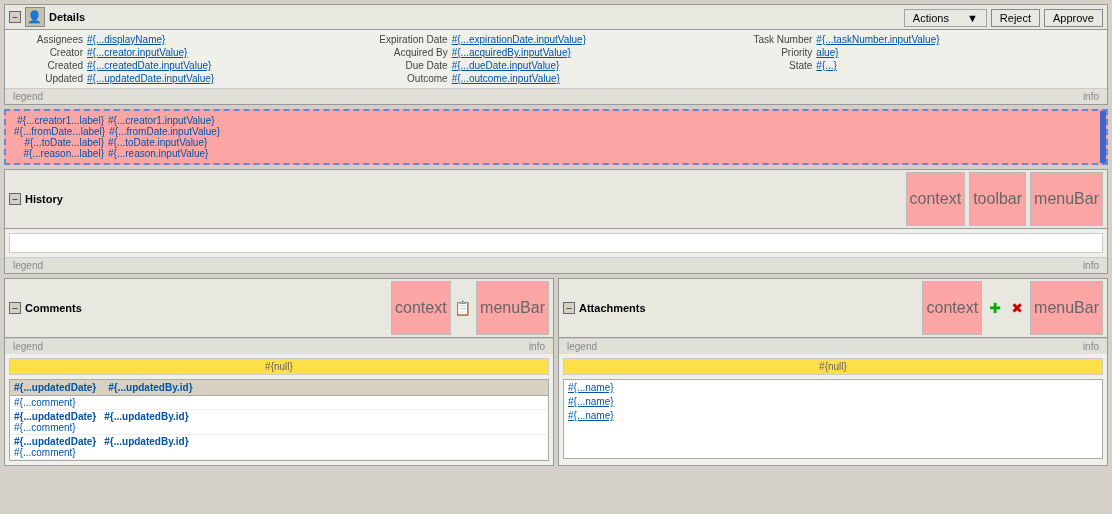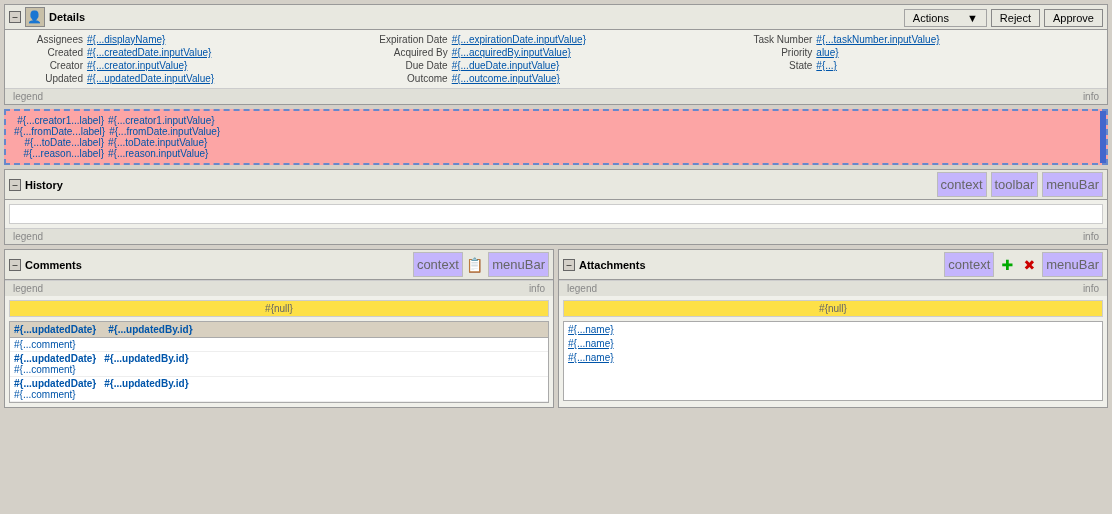--- a/index.html
+++ b/index.html
@@ -208,24 +208,24 @@
     }
 
     .history-toolbar {
       margin-left: auto;
       display: flex;
       gap: 4px;
     }
 
     .small-label {
       color: #666;
-      font-size: 13px;
+      font-size: 16px;
       border: 1px solid #bbb;
-      padding: 4px 3px;
-      background: #c4b5fd;
+      padding: 17px 3px;
+      background: #fca5a5;
     }
 
     .history-content {
       height: 20px;
       background: #fff;
       border: 1px solid #ccc;
       margin: 4px;
     }
 
     .history-footer {
@@ -383,26 +383,26 @@
       <span class="toolbar-label">toolbar</span>
     </div>
     <div class="details-content">
 
       <div class="field-section">
         <div class="field-row">
           <span class="field-label">Assignees</span>
           <span class="field-value">#{...displayName}</span>
         </div>
         <div class="field-row">
+          <span class="field-label">Creator</span>
+          <span class="field-value">#{...creator.inputValue}</span>
+        </div>
+        <div class="field-row">
           <span class="field-label">Created</span>
           <span class="field-value">#{...createdDate.inputValue}</span>
-        </div>
-        <div class="field-row">
-          <span class="field-label">Creator</span>
-          <span class="field-value">#{...creator.inputValue}</span>
         </div>
         <div class="field-row">
           <span class="field-label">Updated</span>
           <span class="field-value">#{...updatedDate.inputValue}</span>
         </div>
       </div>
 
       <div class="field-section">
         <div class="field-row">
           <span class="field-label">Expiration Date</span>

